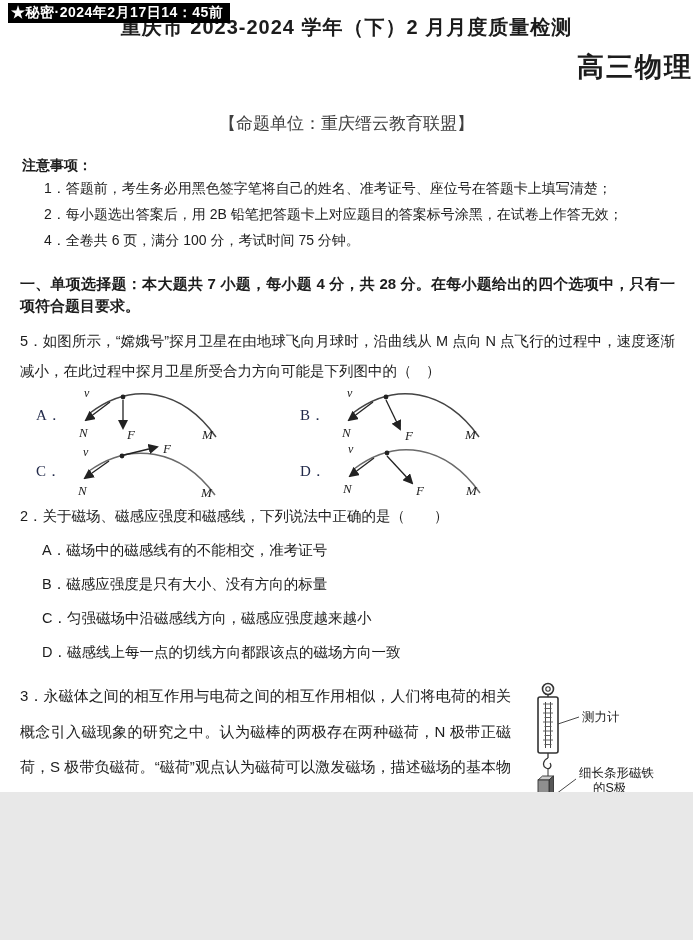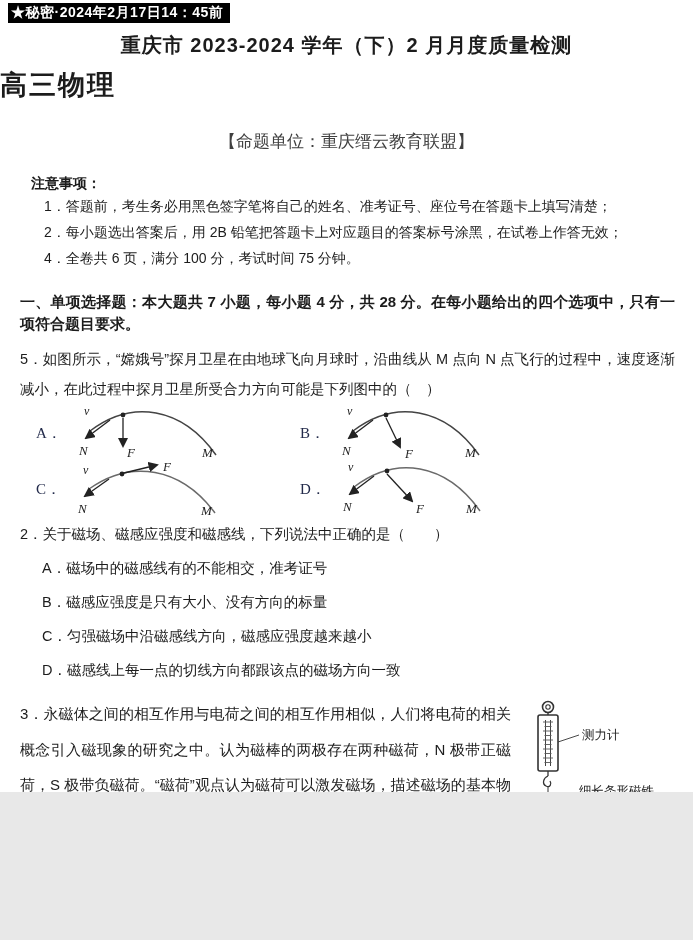--- a/index.html
+++ b/index.html
@@ -9,32 +9,32 @@
     background:#ffffff; overflow:hidden;
     font-family:"Liberation Sans", sans-serif; color:#1c1c1c;
   }
   .badge {
     position:absolute; left:8px; top:3px;
     background:#000; color:#fff;
     font-size:14px; font-weight:bold; letter-spacing:.5px;
     padding:1px 7px 2px 3px; line-height:17px;
   }
   .title {
-    padding-top:32px; text-align:center;
+    padding-top:14px; text-align:center;
     font-size:20px; font-weight:bold; letter-spacing:1px;
   }
   .subtitle {
-    text-align:left; font-size:27px; font-weight:bold;
+    text-align:right; font-size:27px; font-weight:bold;
     margin-top:8px; letter-spacing:2px;
   }
   .unit-line {
     text-align:center; font-size:17px; margin-top:27px; color:#404040;
   }
   .notice { margin:20px 20px 0 22px; font-size:14px; }
-  .notice-heading { font-weight:bold; line-height:20px;margin-left:9px; }
+  .notice-heading { font-weight:bold; line-height:20px; }
   .notice-item { margin-left:22px; line-height:26px; }
   .section-heading {
     margin:20px 18px 0 20px; font-size:15px; font-weight:bold;
     line-height:22px; text-align:justify;
   }
   .stem { margin:9px 18px 0 20px; font-size:14.5px; text-align:justify; }
   .q1-stem { line-height:30px; }
   .q1-grid {
     margin:2px 0 0 36px;
     display:grid; grid-template-columns:264px auto; row-gap:2px;

